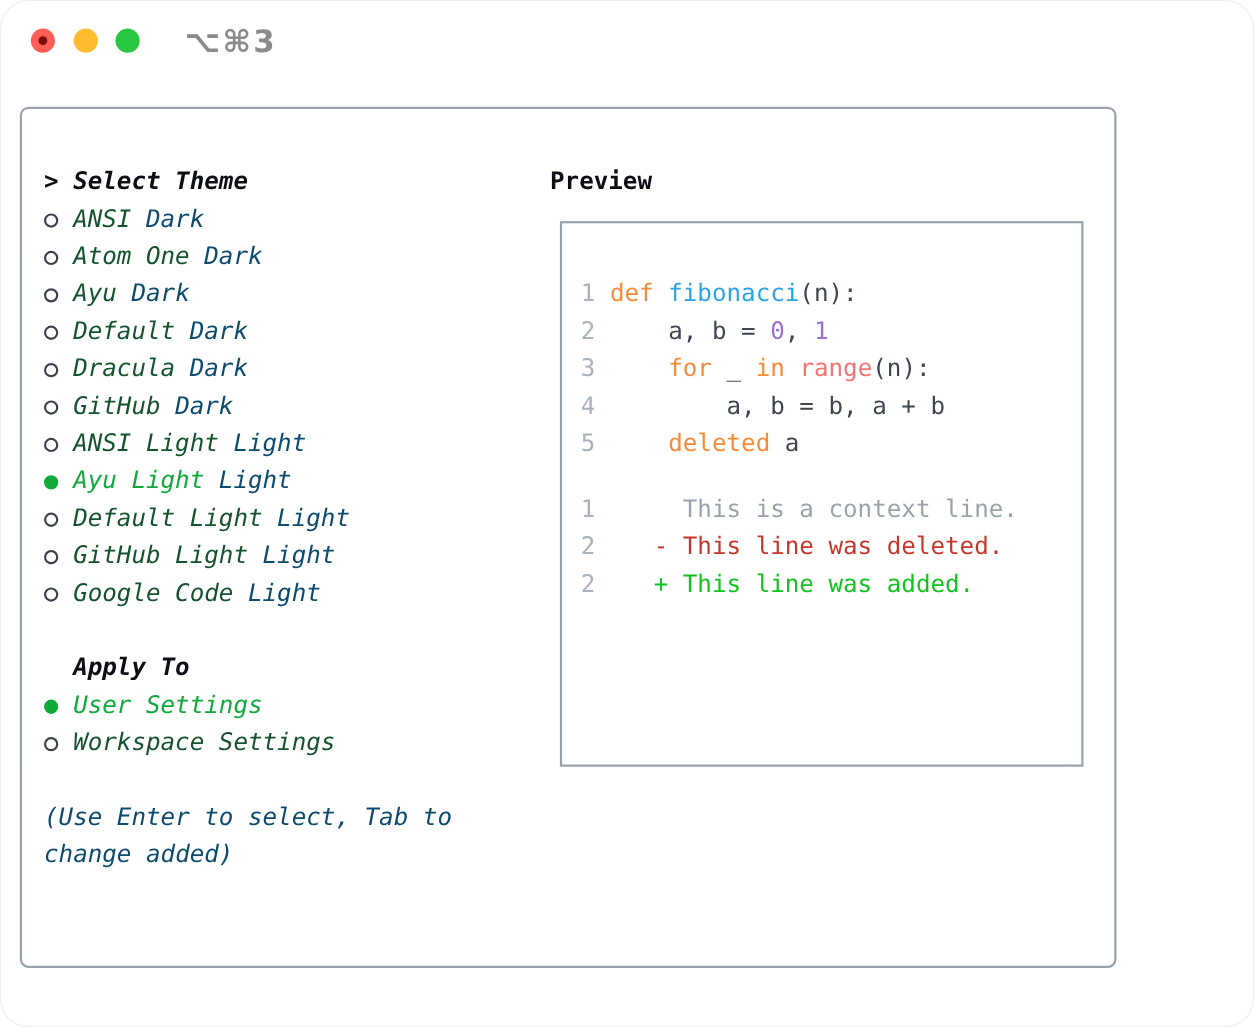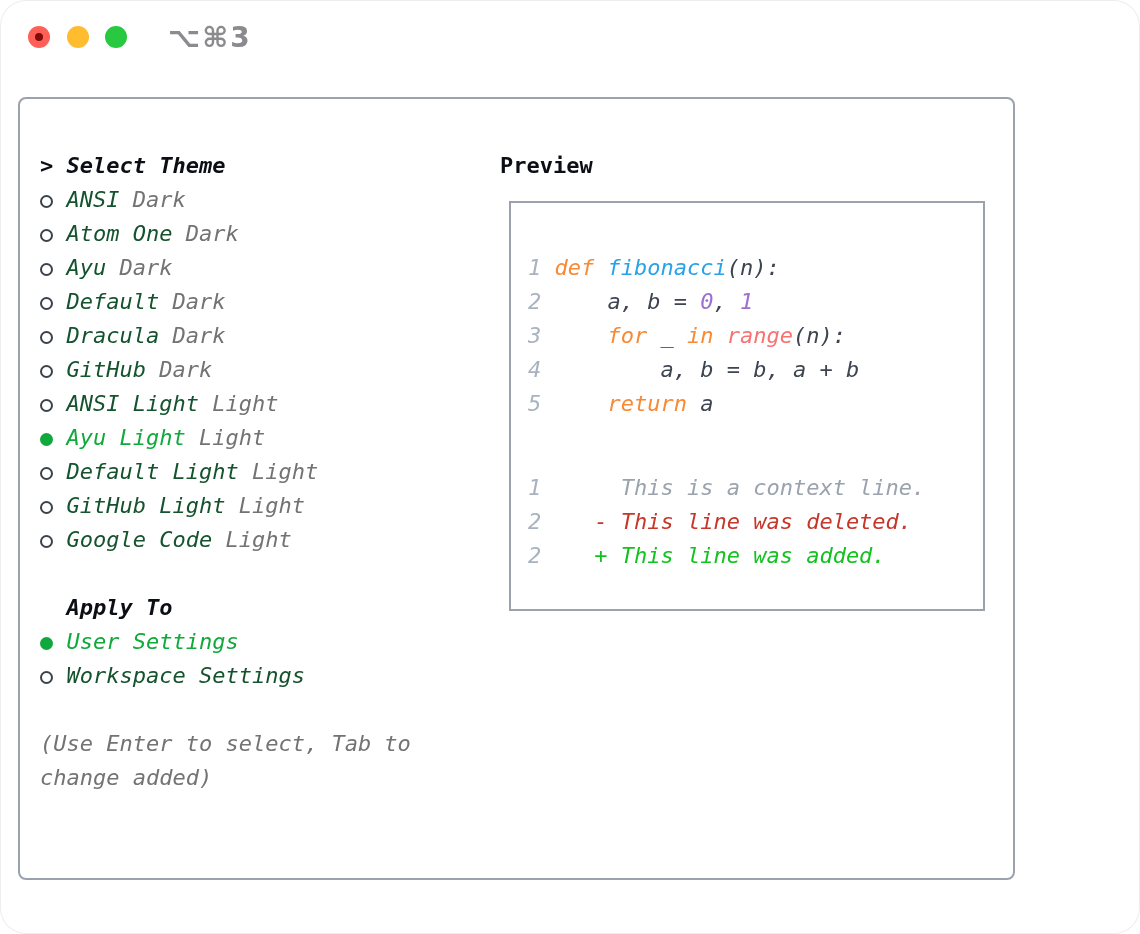--- a/index.html
+++ b/index.html
@@ -24,42 +24,42 @@
   
   .panel { position:absolute; left:18px; top:97px; width:997px; height:783px;
            border:2px solid #9aa3ad; border-radius:8px; box-sizing:border-box;
            background:#ffffff; }
 
   .leftcol { position:absolute; left:20px; top:50px; font-size:22px; line-height:34px;font-style:italic; }
   .row { height:34px; white-space:pre; }
   .prefix { display:inline-block; width:2ch; }
   .header-text { font-weight:bold; color:#0b0e14; }
   .item-name { color:#14532d; }
-  .muted { color:#737373; }
+  .muted { color:#0c4a6e; }
   .selected-text { color:#0fa93c; }
   .dot { display:inline-block; width:13px; height:13px; border:2px solid #3b424c;
          border-radius:50%; box-sizing:border-box; vertical-align:-1px; }
   .dot.selected { background:#0fa93c; border-color:#0fa93c; }
 
   
   .preview-label { position:absolute; left:480px; top:50px; font-size:22px;
                    line-height:34px; font-weight:bold; color:#0b0e14; }
-  .preview-box { position:absolute; left:489px; top:102px; width:476px; height:410px;
+  .preview-box { position:absolute; left:489px; top:102px; width:476px; height:496px;
                  border:2px solid #9aa3ad; box-sizing:border-box; background:#ffffff;
-                 padding:48px 0 0 17px; font-size:22px; line-height:34px; overflow:hidden;font-style:italic; }
+                 padding:48px 0 0 17px; font-size:22px; line-height:34px; overflow:hidden; }
   .ln { display:inline-block; width:2ch; color:#a9b2bf; }
   .tok-keyword  { color:#f88a36; }
   .tok-function { color:#29a3e8; }
   .tok-number   { color:#9d6fd1; }
   .tok-builtin  { color:#f87272; }
   .tok-plain    { color:#3e4550; }
   .diff-context { color:#9aa3ad; }
   .diff-deleted { color:#c5372a; }
   .diff-added   { color:#12c21f; }
-  #difflines { margin-top:50px; }
+  #difflines { margin-top:26px; }
 </style>
 </head>
 <body>
 
 <div class="window">
 
   <div class="titlebar">
     <span class="light red">
       <span class="innerdot"></span>
     </span>
@@ -92,21 +92,21 @@
       </div>
 
     <div class="preview-label">Preview</div>
 
     <div class="preview-box">
       <div id="codelines">
           <div class="row"><span class="ln">1</span><span class="tok-keyword">def</span><span class="tok-plain"> </span><span class="tok-function">fibonacci</span><span class="tok-plain">(n):</span></div>
           <div class="row"><span class="ln">2</span><span class="tok-plain">    a, b = </span><span class="tok-number">0</span><span class="tok-plain">, </span><span class="tok-number">1</span></div>
           <div class="row"><span class="ln">3</span><span class="tok-plain">    </span><span class="tok-keyword">for</span><span class="tok-plain"> _ </span><span class="tok-keyword">in</span><span class="tok-plain"> </span><span class="tok-builtin">range</span><span class="tok-plain">(n):</span></div>
           <div class="row"><span class="ln">4</span><span class="tok-plain">        a, b = b, a + b</span></div>
-          <div class="row"><span class="ln">5</span><span class="tok-plain">    </span><span class="tok-keyword">return</span><span class="tok-plain"> a</span></div>
+          <div class="row"><span class="ln">5</span><span class="tok-plain">    </span><span class="tok-keyword">deleted</span><span class="tok-plain"> a</span></div>
         </div>
       <div id="difflines">
           <div class="row"><span class="ln">1</span><span class="diff-context">     This is a context line.</span></div>
           <div class="row"><span class="ln">2</span><span class="diff-deleted">   - This line was deleted.</span></div>
           <div class="row"><span class="ln">2</span><span class="diff-added">   + This line was added.</span></div>
         </div>
     </div>
   </div>
 
 </div>

